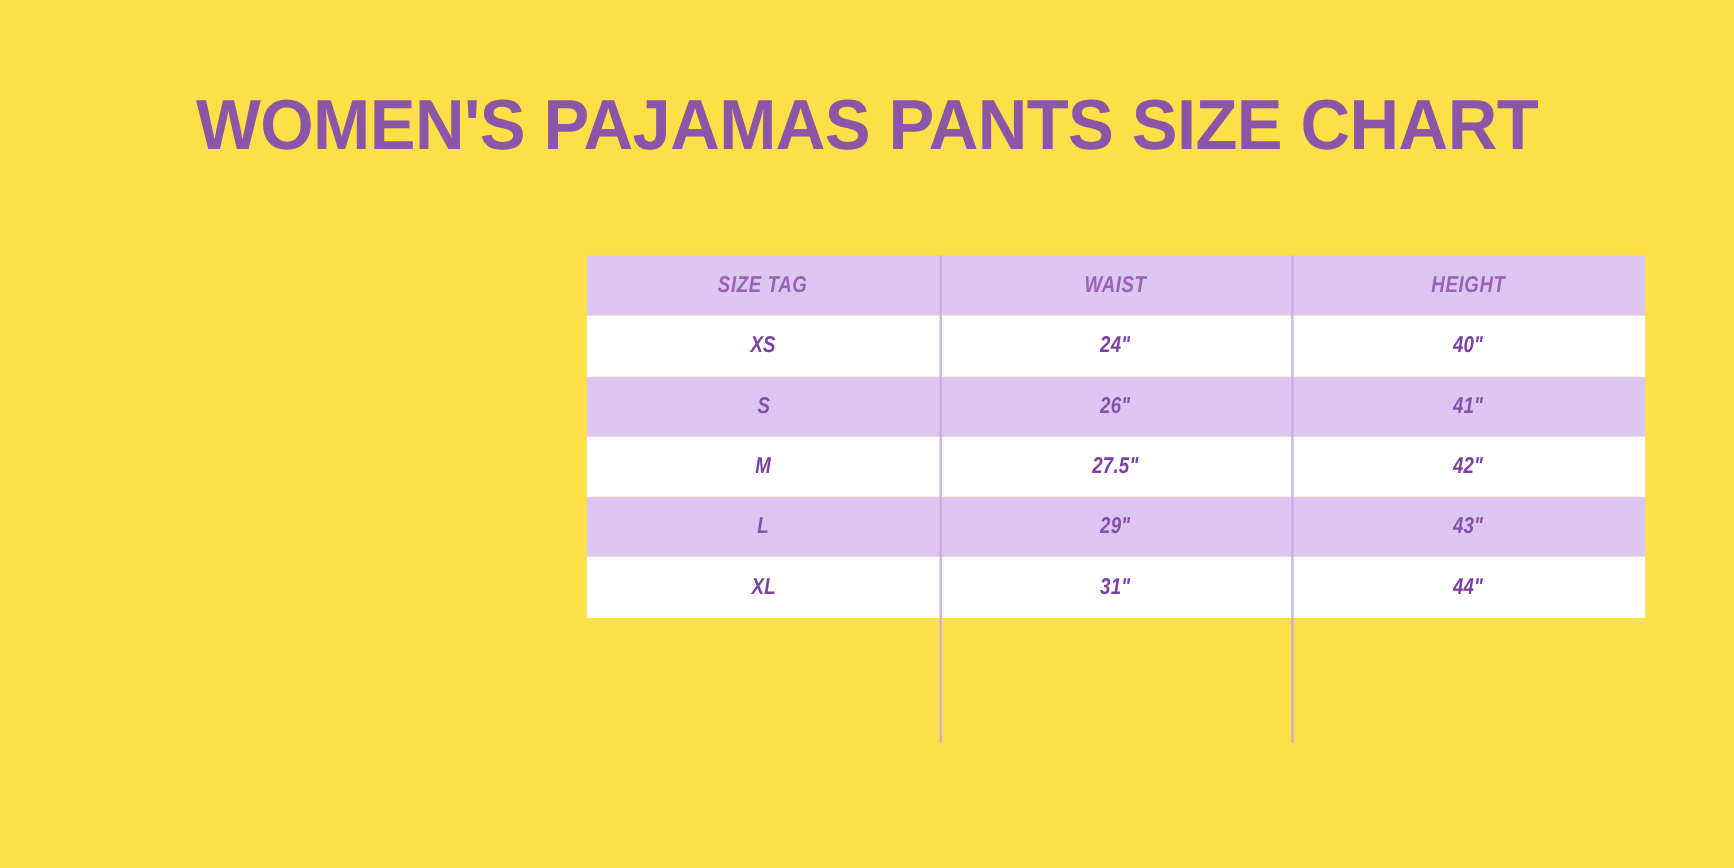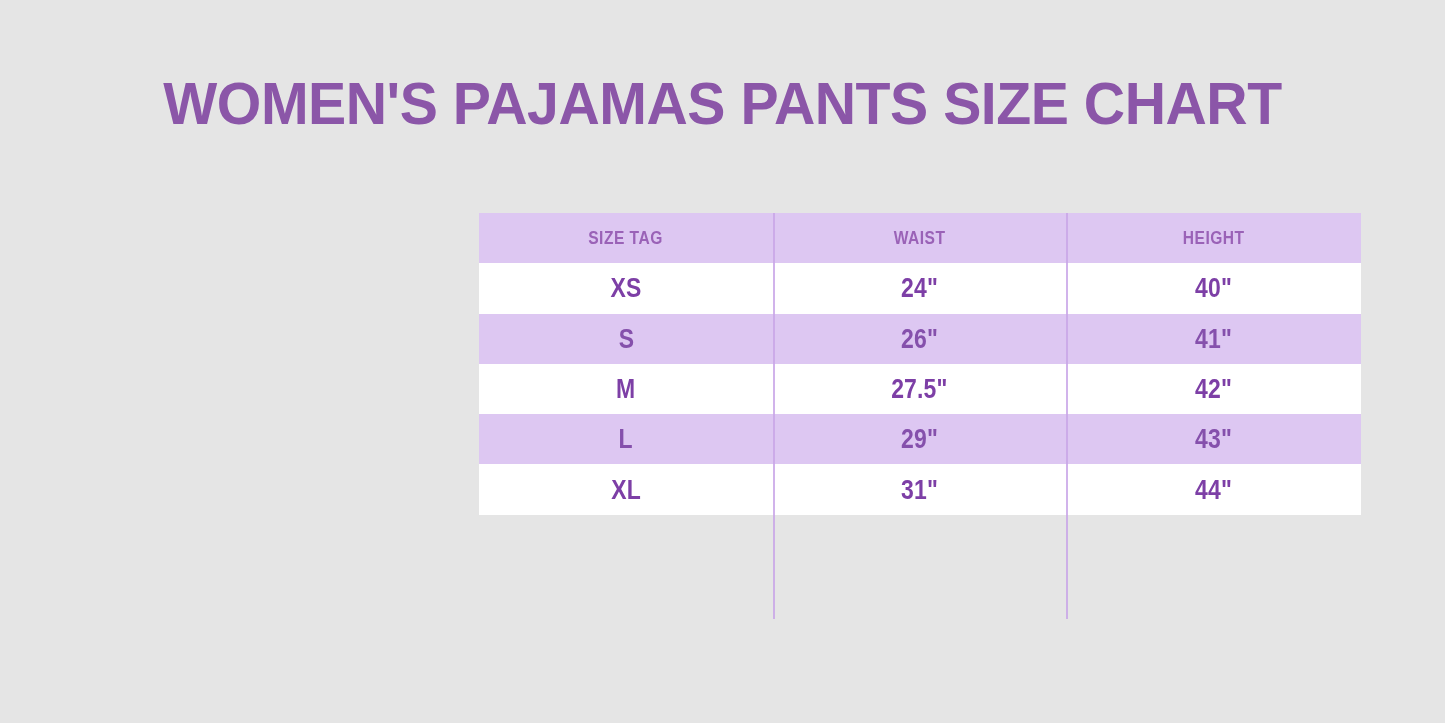--- a/index.html
+++ b/index.html
@@ -10,44 +10,45 @@
     width: 1445px;
     height: 723px;
     background: #ffffff;
     font-family: "Liberation Sans", sans-serif;
     overflow: hidden;
   }
   .page {
     position: relative;
     width: 1445px;
     height: 723px;
-    background: #e5e5e5;
+    background: #fde047;
   }
   .chart-title {
     position: absolute;
     left: 0;
     top: 68px;
     width: 1445px;
     text-align: center;
     font-family: "Liberation Sans", sans-serif;
     font-size: 59px;
     line-height: 72px;
     font-weight: bold;
     letter-spacing: -0.5px;
     color: #8b56a8;
     transform: scaleX(0.97);
     transform-origin: center top;
     white-space: nowrap;
   }
   .size-table-wrap {
     position: absolute;
-    left: 479px;
+    left: 489px;
     top: 213px;
     width: 882px;
     height: 406px;
+    font-style: italic;
   }
   .size-table {
     position: relative;
     width: 882px;
     border-collapse: collapse;
     table-layout: fixed;
     z-index: 2;
   }
   .size-table col.c-size { width: 294px; }
   .size-table col.c-waist { width: 293px; }
@@ -79,21 +80,21 @@
     transform-origin: center;
     white-space: nowrap;
   }
   .size-table tbody tr {
     background: #ffffff;
   }
   .size-table tbody tr.banded {
     background: #ddc7f2;
   }
   .size-table tbody td {
-    font-size: 28px;
+    font-size: 19px;
     color: #7d3fa6;
     letter-spacing: 0.2px;
   }
   .size-table tbody tr.banded td {
     color: #8550ac;
   }
   .col-divider {
     position: absolute;
     top: 0;
     width: 2px;

